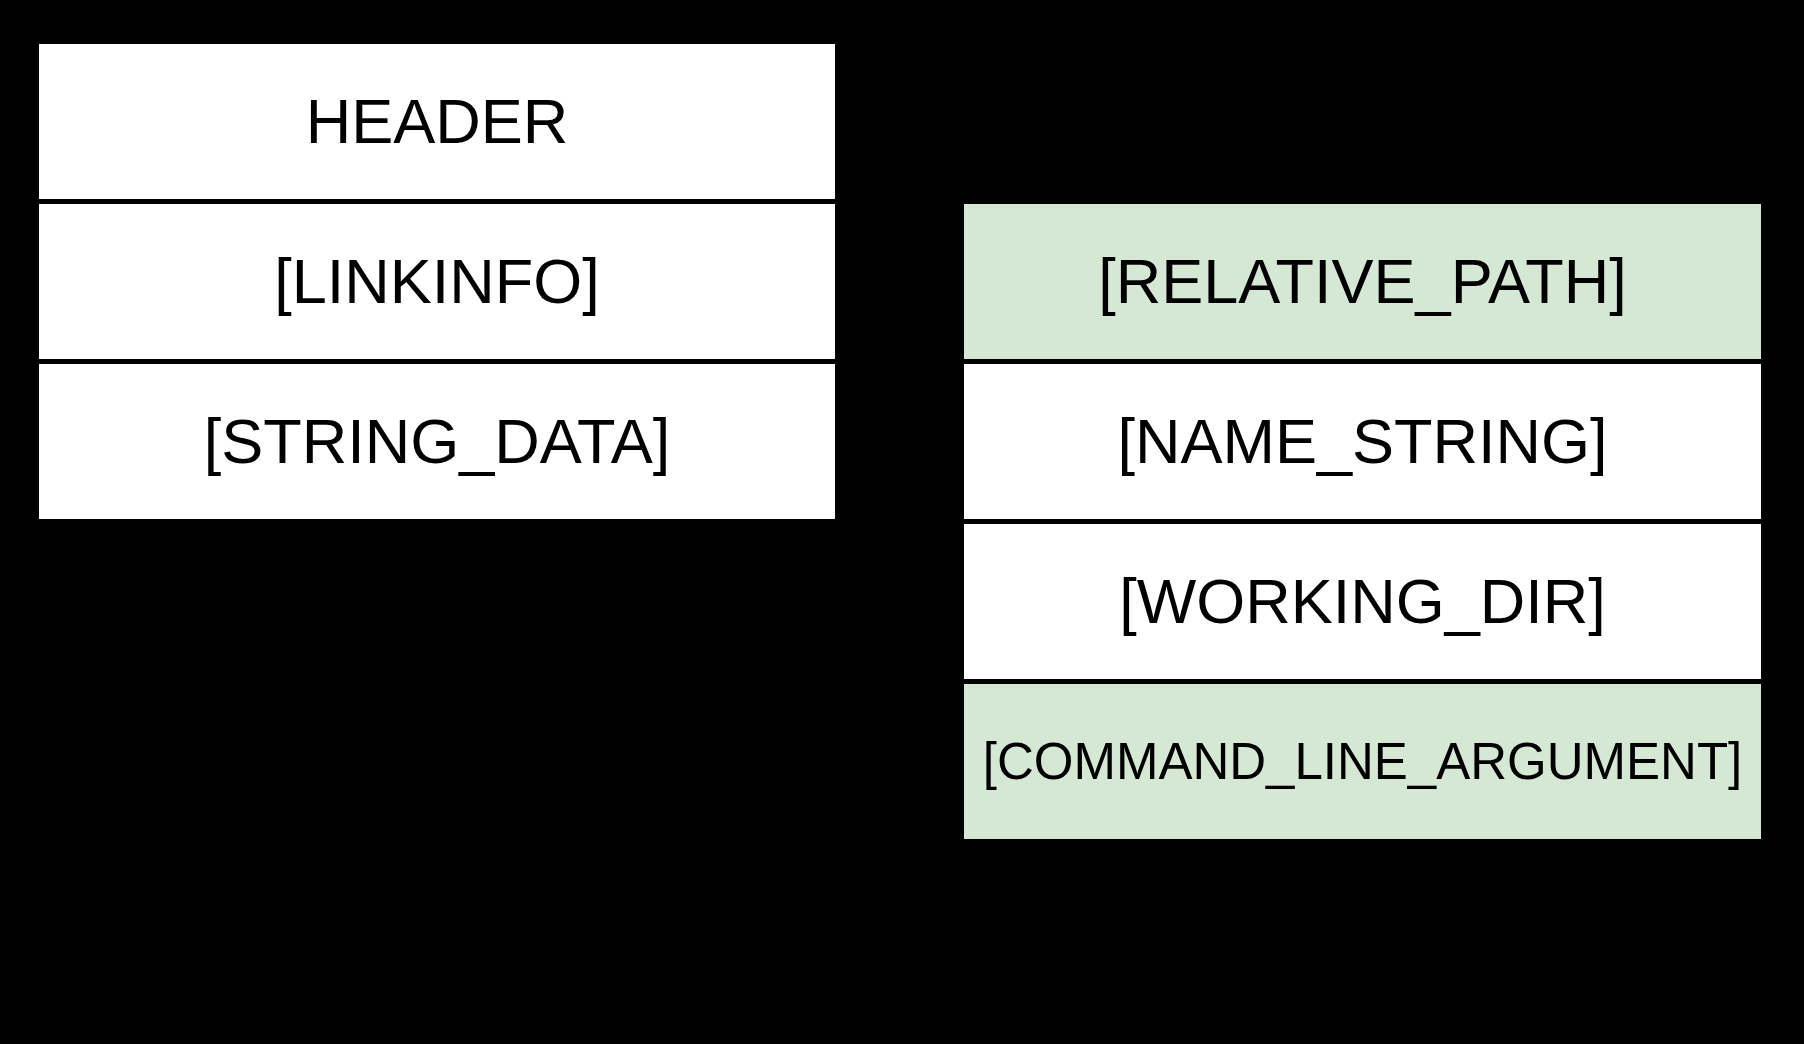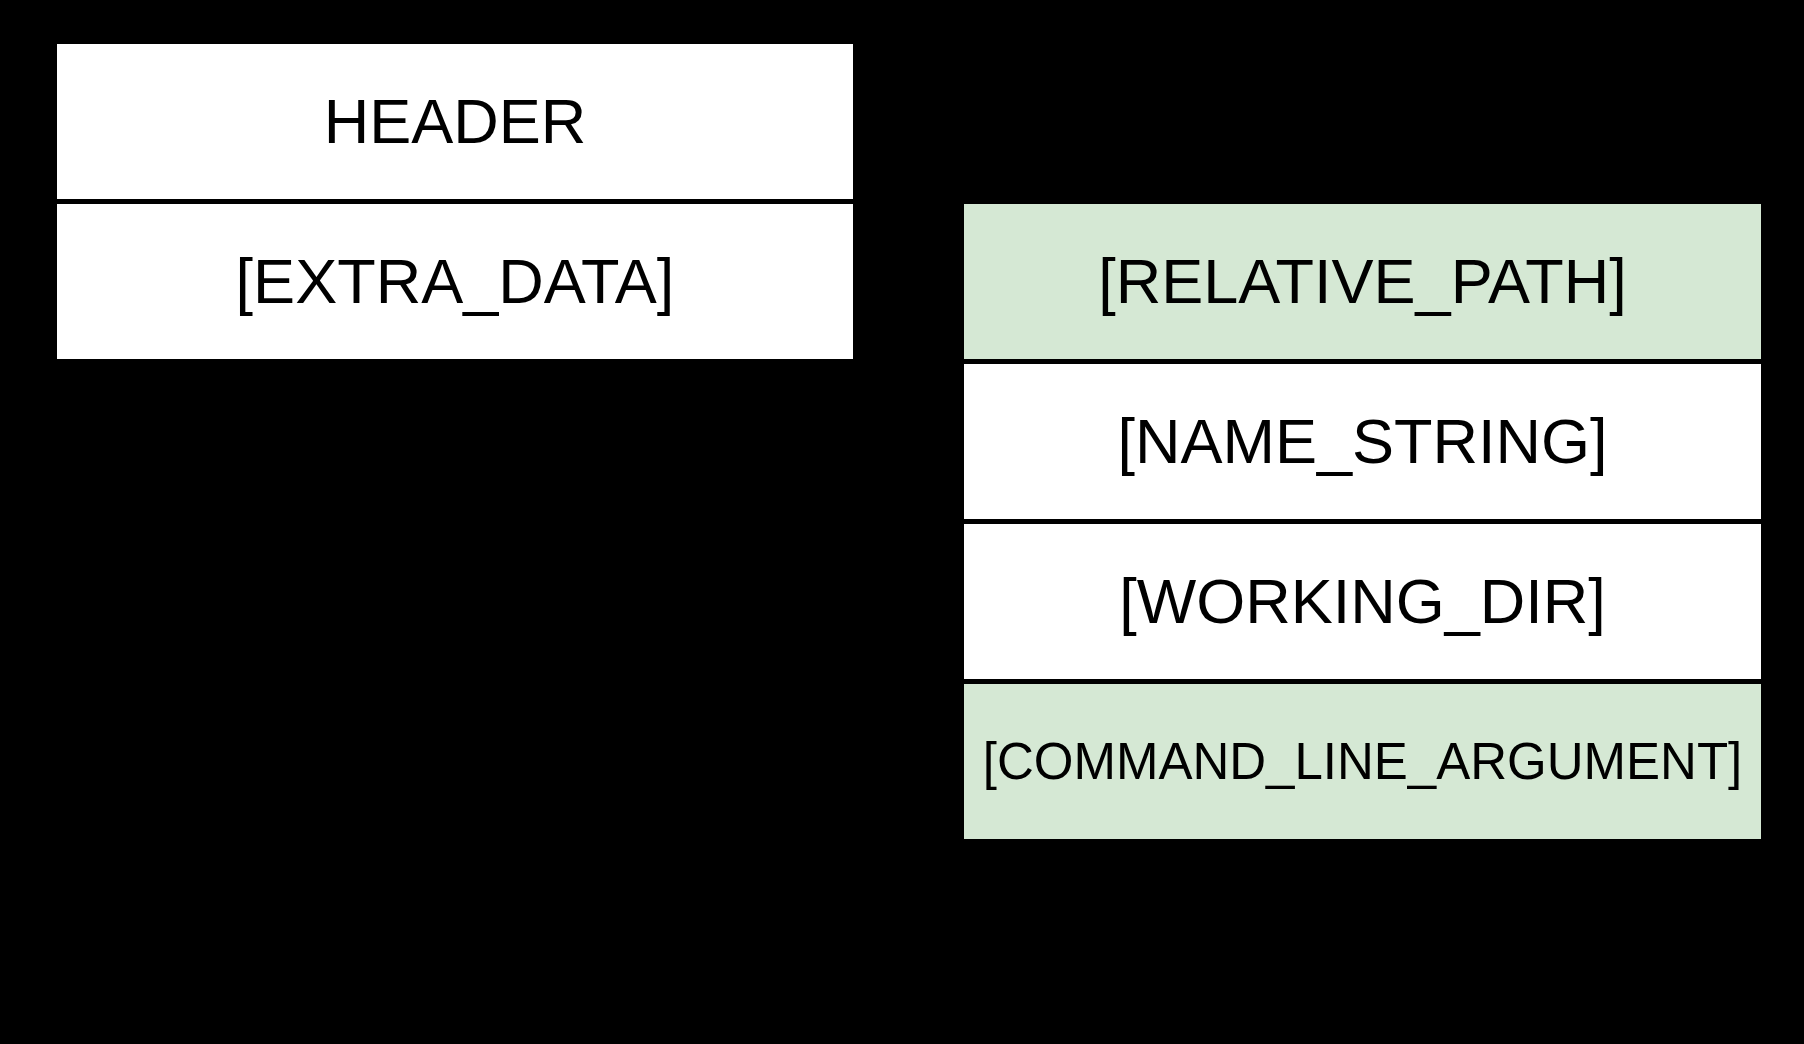--- a/index.html
+++ b/index.html
@@ -12,21 +12,21 @@
     width: 1804px;
     height: 1044px;
     overflow: hidden;
     background: var(--background, #000000);
     font-family: "Liberation Sans", sans-serif;
   }
   .column {
     position: absolute;
   }
   #left-column {
-    left: 52px;
+    left: 34px;
     top: 39px;
     width: 806px;
   }
   #right-column {
     left: 959px;
     top: 199px;
     width: 807px;
   }
   .cell {
     box-sizing: border-box;
@@ -58,21 +58,24 @@
 </head>
 <body>
 
 <div class="canvas">
 
   <div class="column" id="left-column">
     <div class="cell">
       <span class="cell-label">HEADER</span>
     </div>
     <div class="cell">
-      <span class="cell-label">[EXTRA_DATA]</span>
+      <span class="cell-label">[LINKINFO]</span>
+    </div>
+    <div class="cell">
+      <span class="cell-label">[STRING_DATA]</span>
     </div>
   </div>
 
   <div class="column" id="right-column">
     <div class="cell highlight">
       <span class="cell-label">[RELATIVE_PATH]</span>
     </div>
     <div class="cell">
       <span class="cell-label">[NAME_STRING]</span>
     </div>

